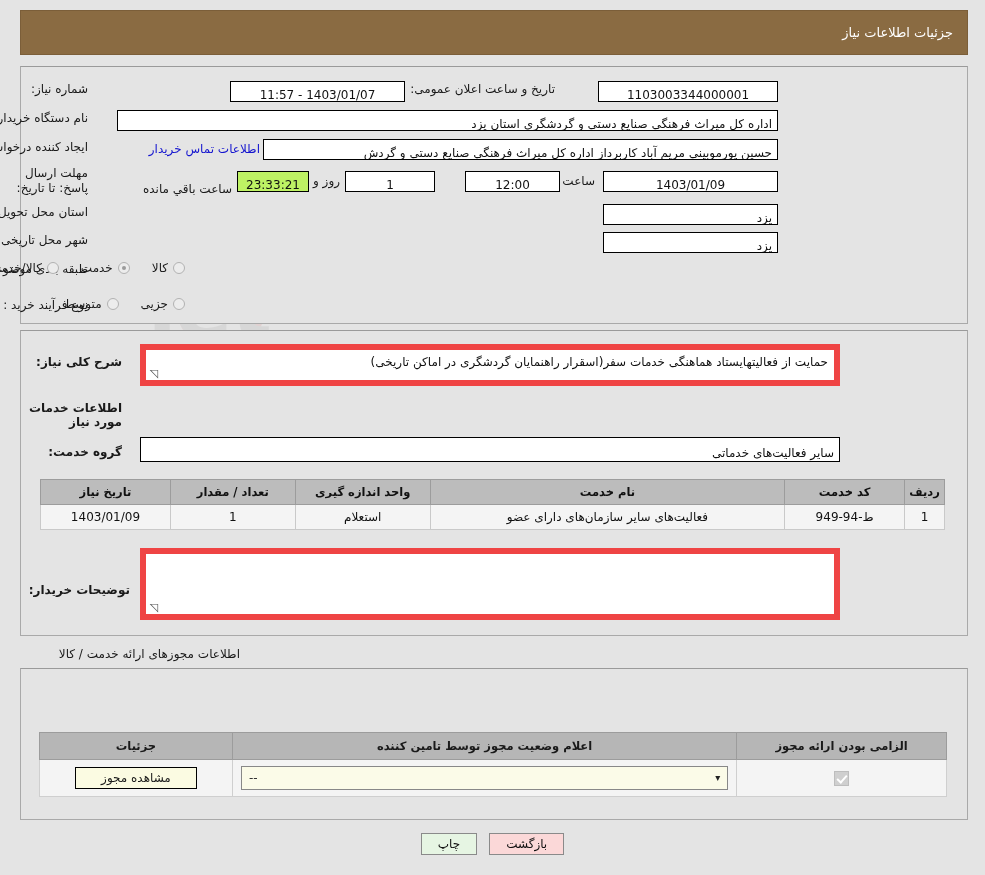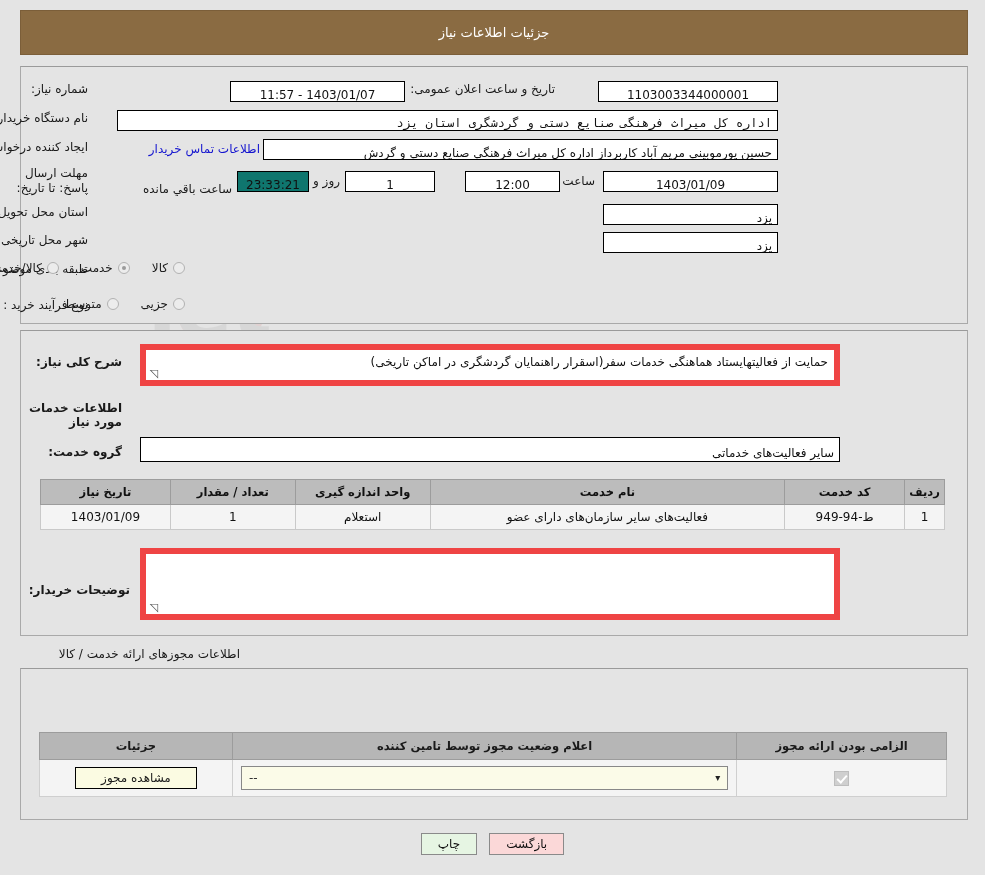--- a/index.html
+++ b/index.html
@@ -32,21 +32,21 @@
   
   .titlebar {
     position: absolute;
     left: 20px; top: 10px;
     width: 948px; height: 45px;
     background: #8a6b42;
     border: 1px solid #7b5e39;
     color: #ffffff;
     display: flex;
     align-items: center;
-    justify-content: center;
+    justify-content: flex-start;
     padding: 8px 14px;
     font-size: 13px;
     z-index: 2;
   }
 
   
   .panel {
     position: absolute;
     background: #e4e4e4;
     border: 1px solid #a9a9a9;
@@ -79,21 +79,21 @@
     height: 21px;
     line-height: 19px;
     padding: 4px 5px;
     font-size: 12px;
     color: #111;
     text-align: center;
     overflow: hidden;
     white-space: nowrap;
   }
   .field.rightalign { text-align: right; }
-  .field-yellow { background: #0f766e; }
+  .field-yellow { background: #bef264; }
 
   a.link {
     color: #1414cf;
     text-decoration: none;
     font-size: 12px;
   }
 
   
   .radio {
     display: inline-block;
@@ -305,21 +305,21 @@
   </div>
   <div class="field" style="position:absolute; right:207px; top:81px; width:180px; z-index:3;">1103003344000001</div>
   <div class="row" style="right:430px; top:82px;">
     <span class="lbl">تاریخ و ساعت اعلان عمومی:</span>
   </div>
   <div class="field" style="position:absolute; right:580px; top:81px; width:175px; z-index:3;">1403/01/07 - 11:57</div>
 
   <div class="row" style="right:897px; top:111px;">
     <span class="lbl">نام دستگاه خریدار:</span>
   </div>
-  <div class="field rightalign" style="position:absolute; right:207px; top:110px; width:661px; z-index:3;font-family:Liberation Mono, monospace;">اداره کل میراث فرهنگی  صنایع دستی و گردشگری استان یزد</div>
+  <div class="field rightalign" style="position:absolute; right:207px; top:110px; width:661px; z-index:3;">اداره کل میراث فرهنگی  صنایع دستی و گردشگری استان یزد</div>
 
   <div class="row" style="right:897px; top:140px;">
     <span class="lbl">ایجاد کننده درخواست:</span>
   </div>
   <div class="field rightalign" style="position:absolute; right:207px; top:139px; width:515px; z-index:3;">حسین پورموبینی مریم آباد کاربرداز اداره کل میراث فرهنگی  صنایع دستی و گردش</div>
   <a class="link" href="#" style="position:absolute; right:725px; top:142px; z-index:3;">اطلاعات تماس خریدار</a>
 
   <div class="row" style="right:897px; top:166px; width:90px; display:block; text-align:right; white-space:normal; line-height:15px;">
     <span class="lbl">مهلت ارسال پاسخ: تا تاریخ:</span>
   </div>

